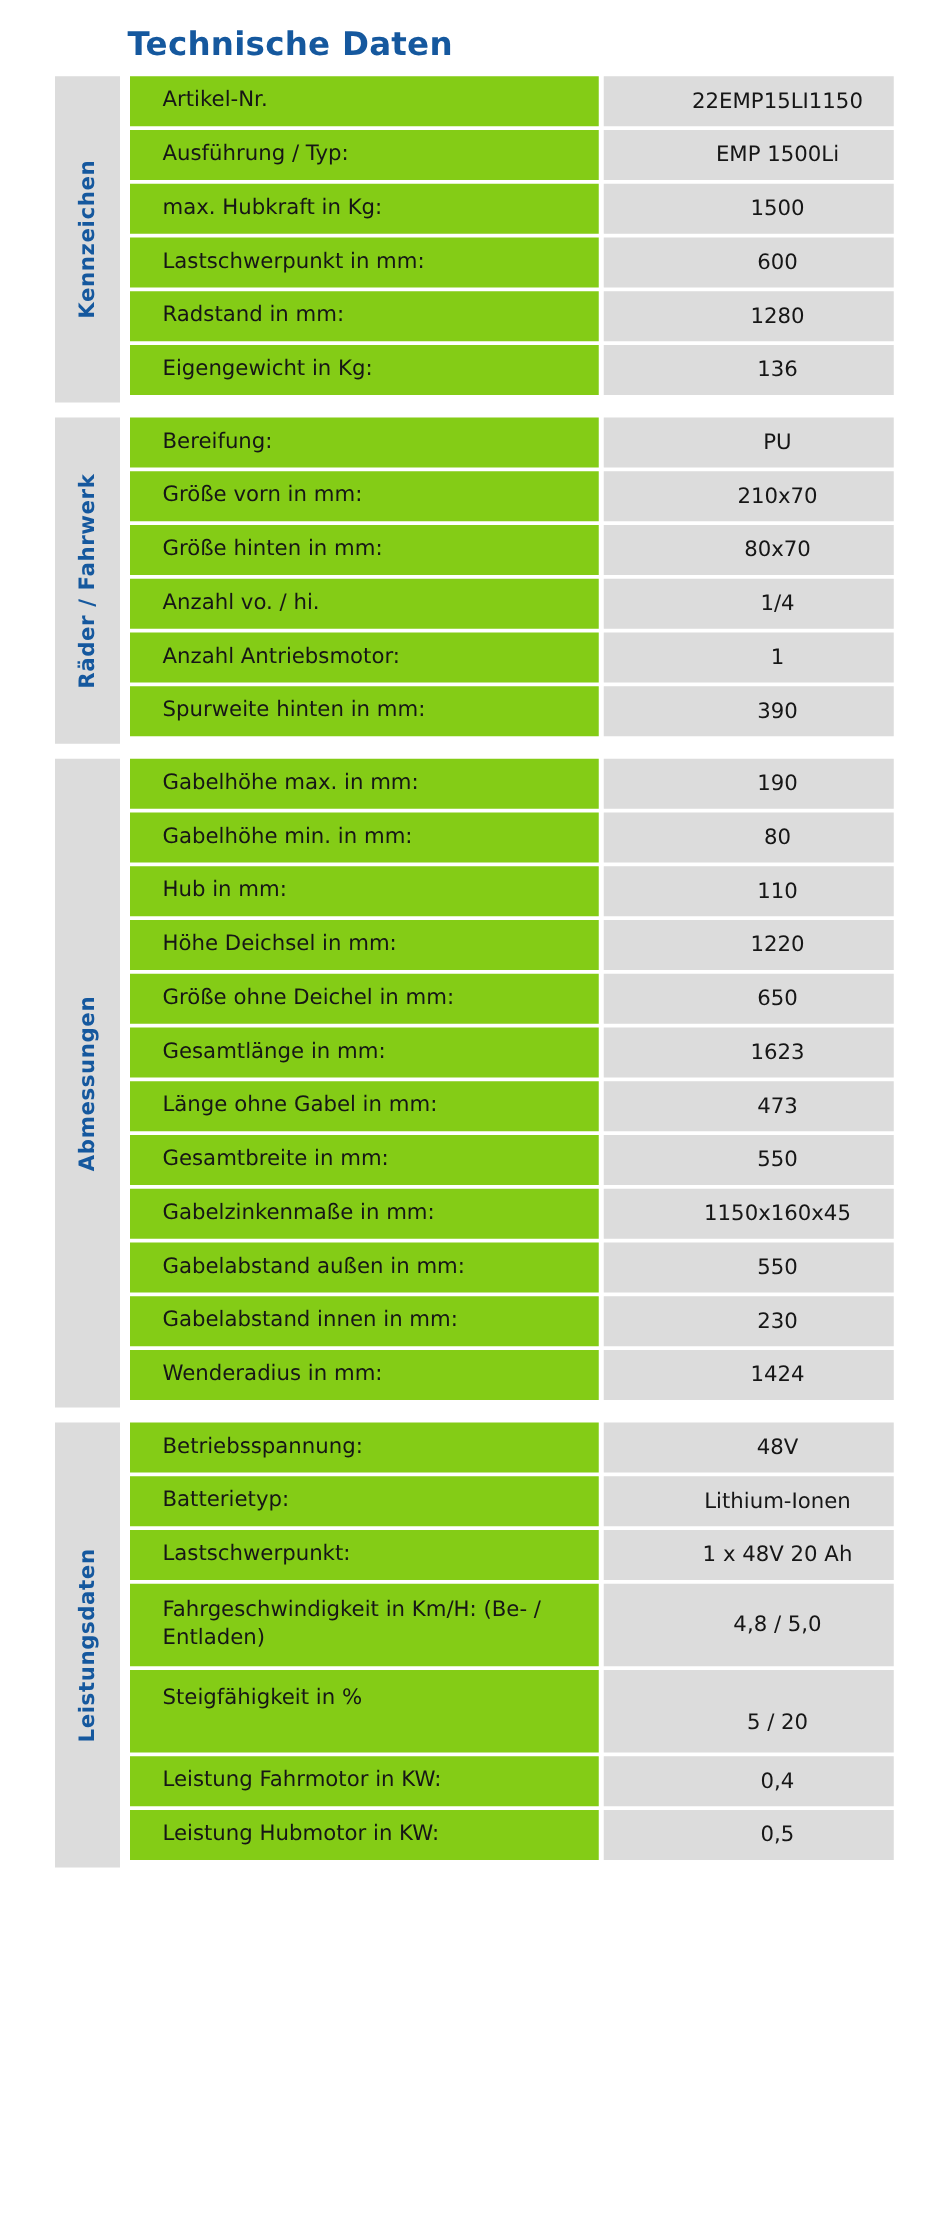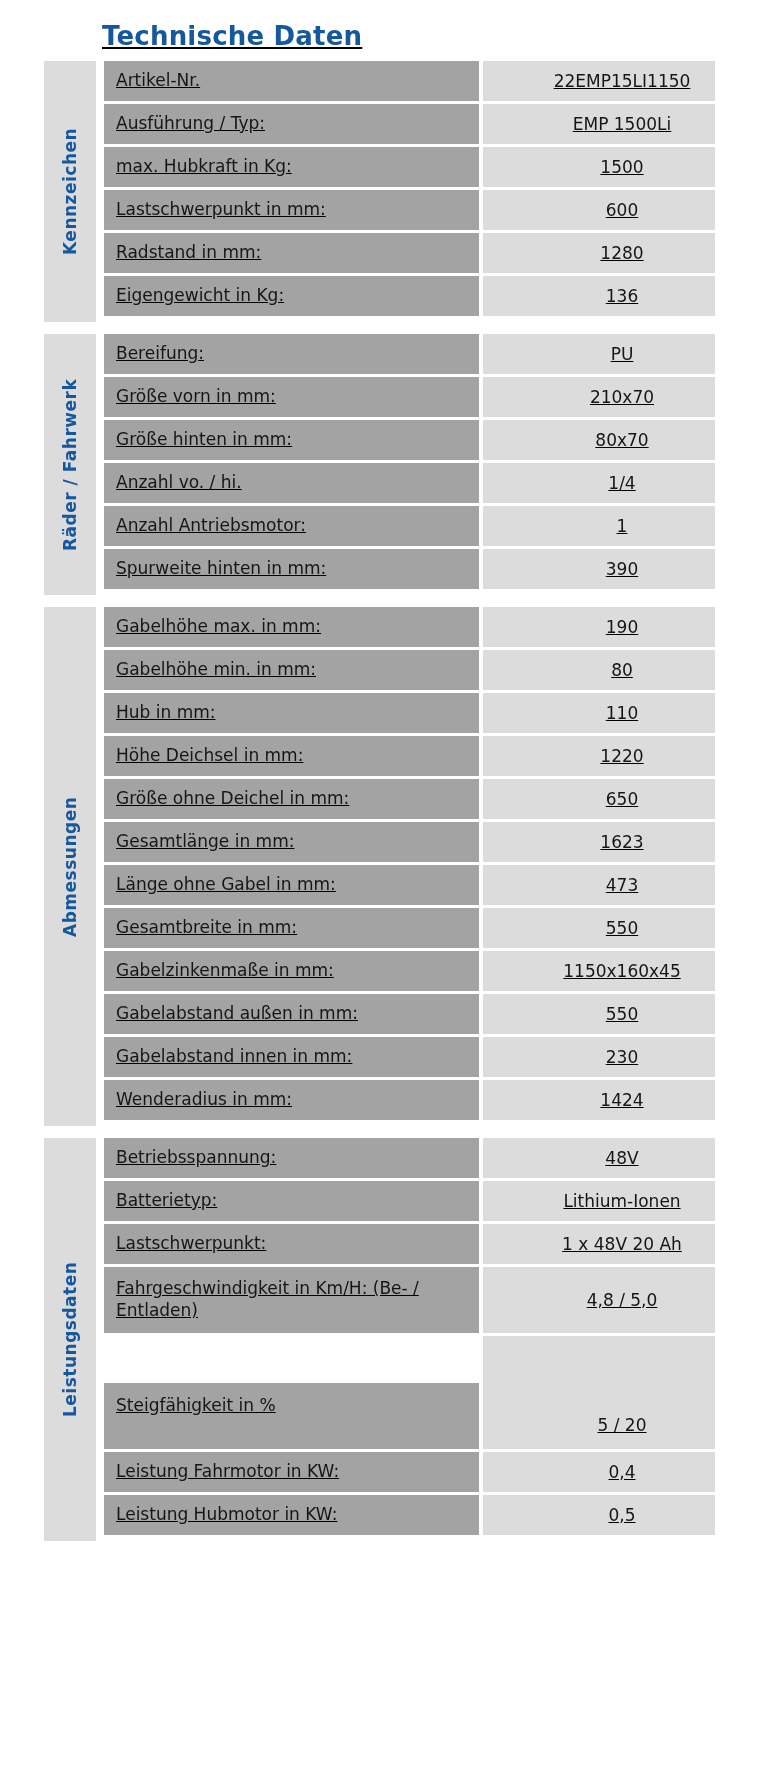--- a/index.html
+++ b/index.html
@@ -12,21 +12,20 @@
     height: 1786px;
     font-family: "DejaVu Sans", "Liberation Sans", sans-serif;
     overflow: hidden;
   }
   .page {
     position: relative;
     width: 759px;
     height: 1786px;
     box-sizing: border-box;
     padding: 0;
-    text-decoration: underline;
   }
   .title {
     color: #15589e;
     font-size: 26px;
     font-weight: bold;
     letter-spacing: 0.2px;
     padding: 22px 0 10px 102px;
     line-height: 1.1;
   }
   .table-wrap {
@@ -67,24 +66,24 @@
   }
   .row {
     display: flex;
     align-items: stretch;
     margin-bottom: 3px;
   }
   .row:last-child { margin-bottom: 6px; }
 
   .cell-label {
     flex: 1 1 auto;
-    background: #a3a3a3;
+    background: #84cc16;
     color: #161616;
     font-size: 17px;
-    padding: 0 12px 0 12px;
+    padding: 0 12px 0 26px;
     display: flex;
     align-items: center;
     min-height: 40px;
     line-height: 1.25;
     box-sizing: border-box;
   }
   .cell-value {
     flex: 0 0 232px;
     width: 232px;
     background: #dcdcdc;
@@ -97,21 +96,21 @@
     margin-left: 4px;
     text-align: center;
     box-sizing: border-box;
     padding-left: 46px;
   }
   .row.tall .cell-label,
   .row.tall .cell-value { min-height: 66px; }
   .row.tall2 .cell-label,
   .row.tall2 .cell-value { min-height: 66px; }
   .row.tall2 .cell-value { align-items: flex-end; padding-bottom: 14px; }
-  .row.tall2 .cell-label { align-items: flex-start; padding-top: 12px; margin-top: 47px; }
+  .row.tall2 .cell-label { align-items: flex-start; padding-top: 12px; }
 </style>
 </head>
 <body>
 
 <div class="page">
   <div class="title">Technische Daten</div>
   <div class="table-wrap">
       <div class="section">
         <div class="sec-label">
           <span class="sec-label-text">Kennzeichen</span>

